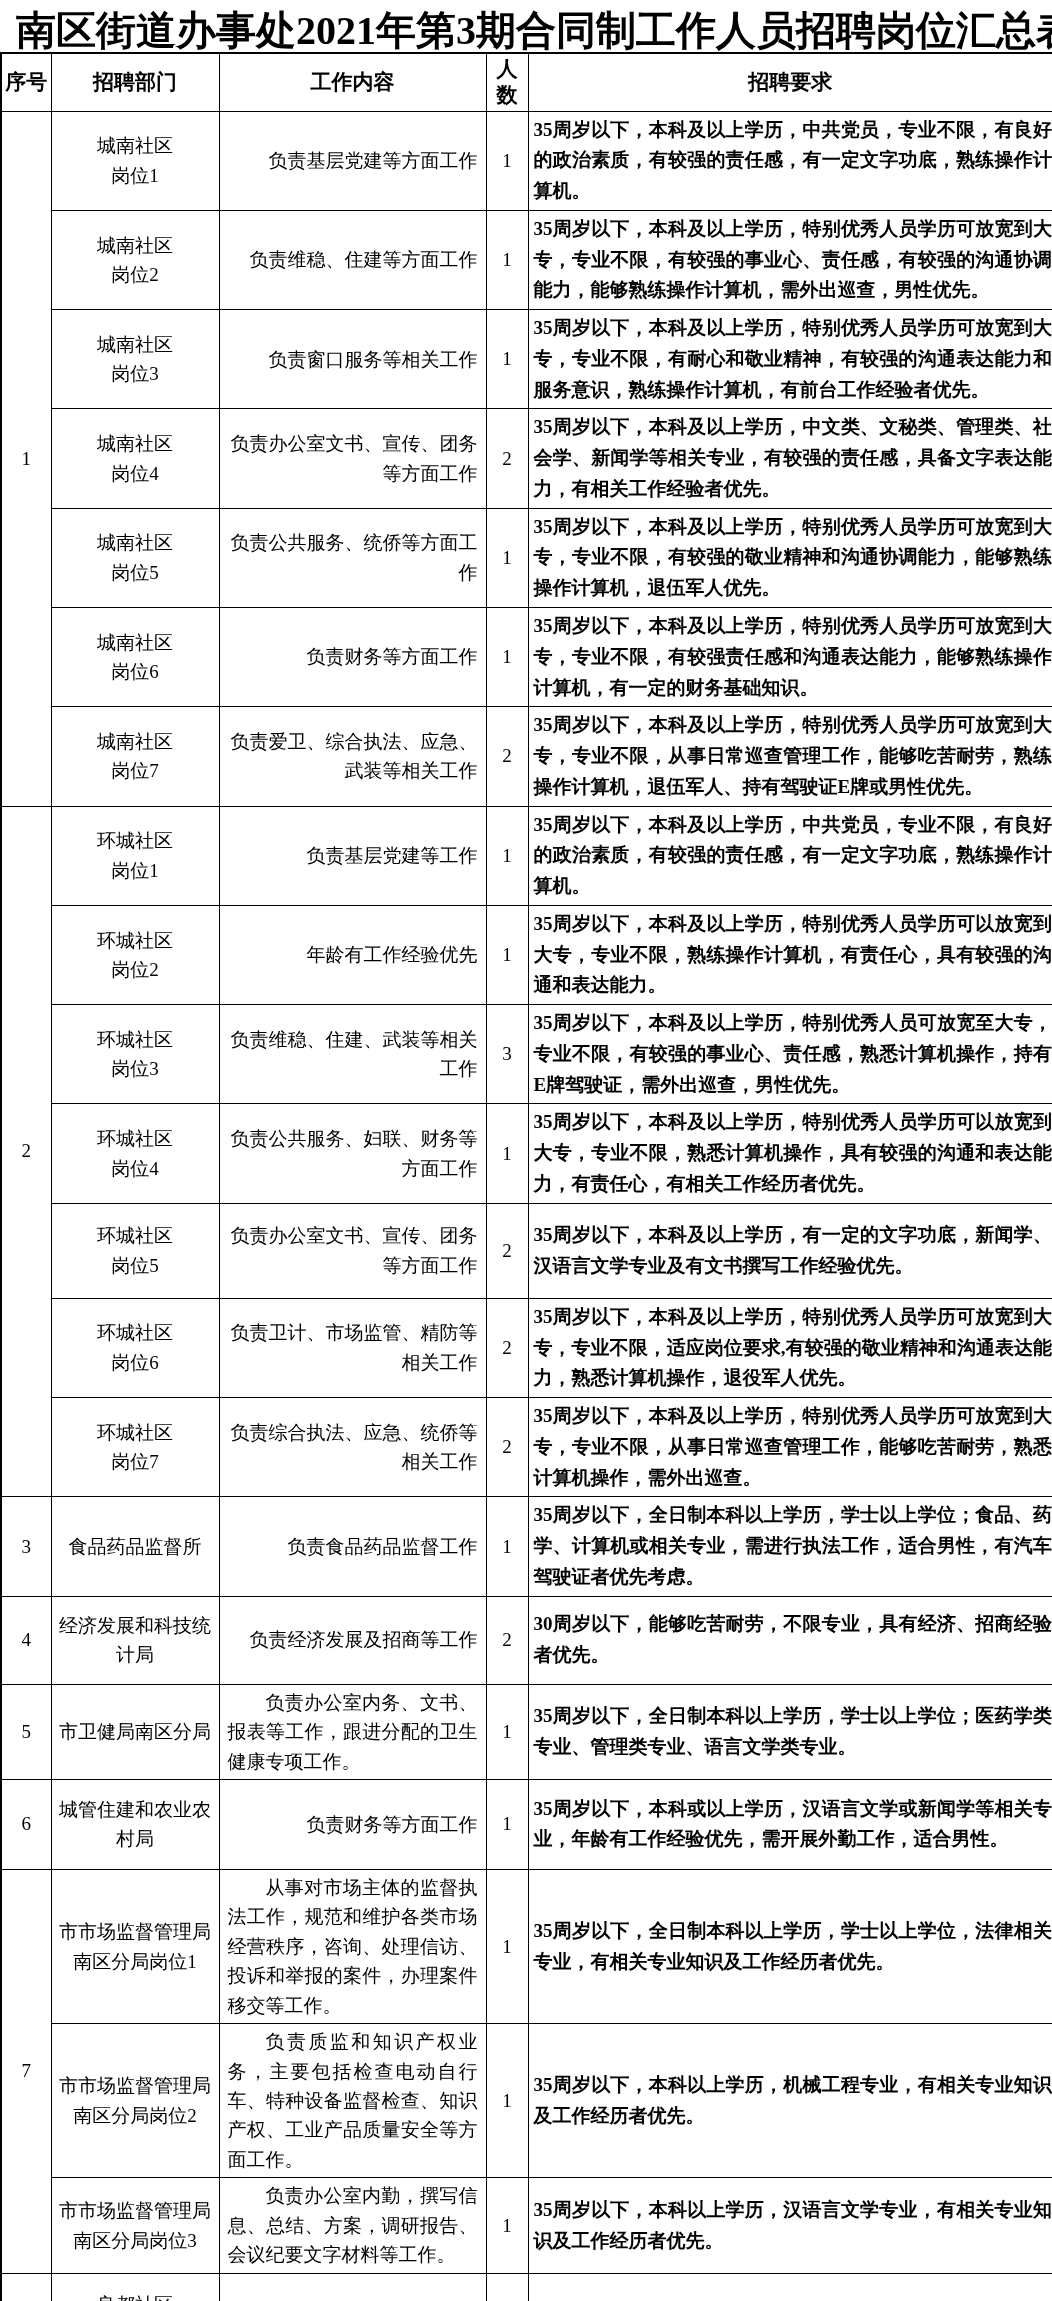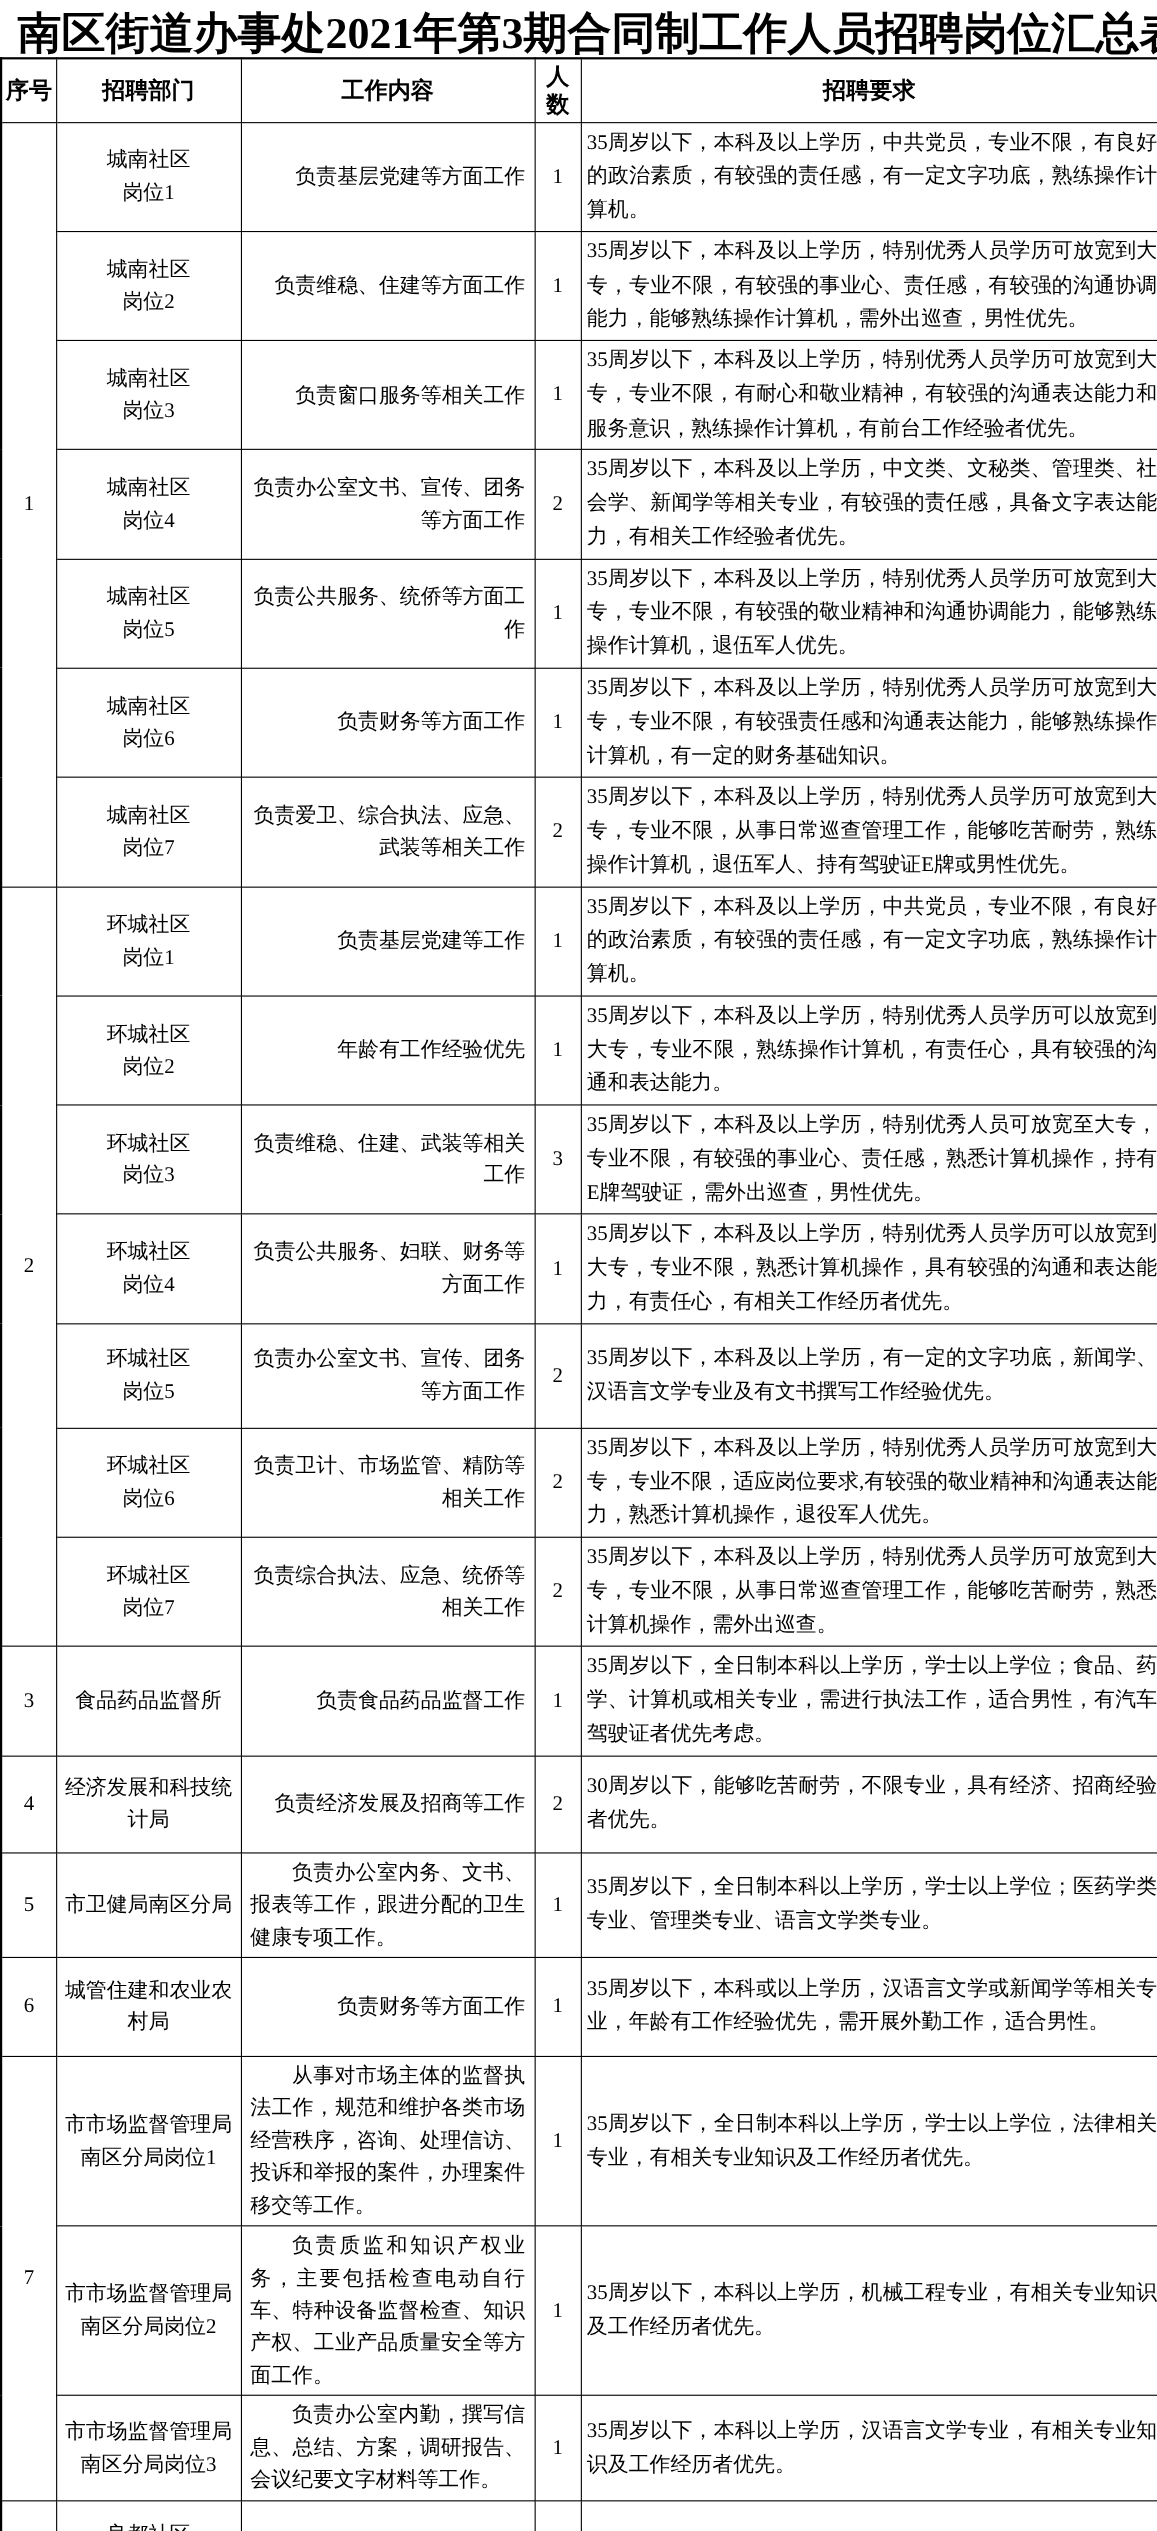--- a/index.html
+++ b/index.html
@@ -59,20 +59,21 @@
     text-indent:2em;
   }
   td.count{
     text-align:center;
     padding:2px 1px;
   }
   td.req{
     text-align:justify;
     line-height:1.62;
     padding:3px 0 3px 5px;
+    font-weight:bold;
   }
 </style>
 </head>
 <body>
 
 <div class="title">南区街道办事处2021年第3期合同制工作人员招聘岗位汇总表</div>
 
 <table>
   <colgroup>
     <col style="width:50px">

